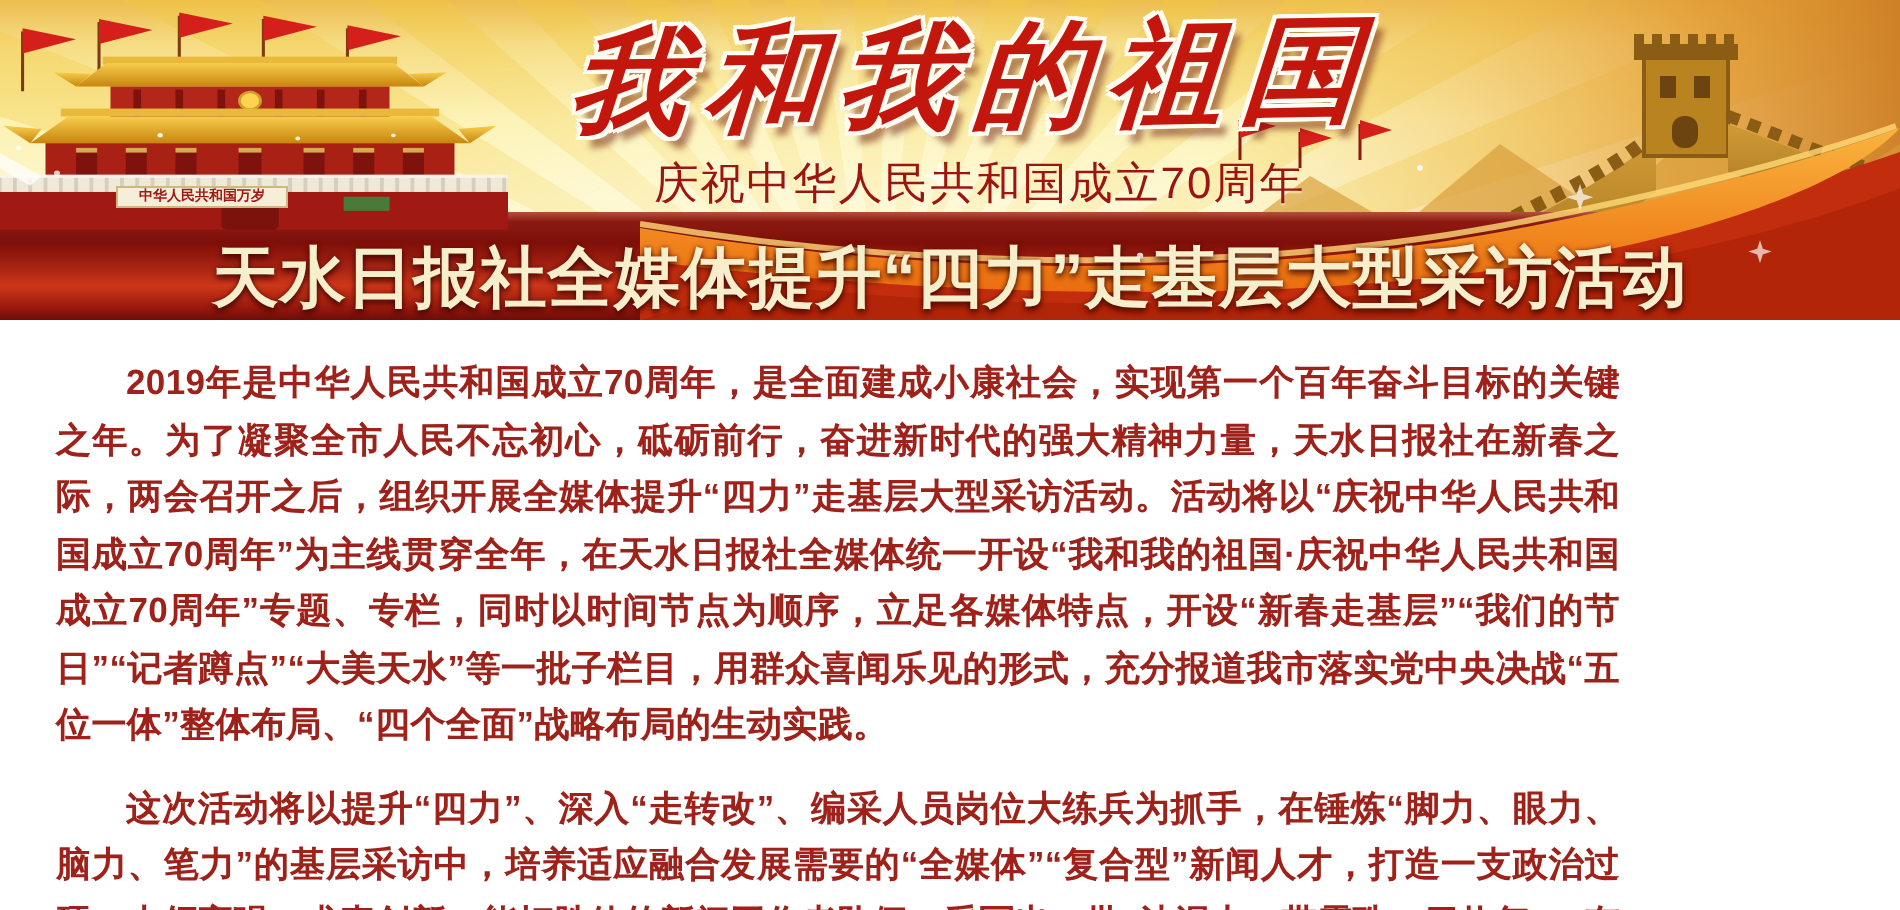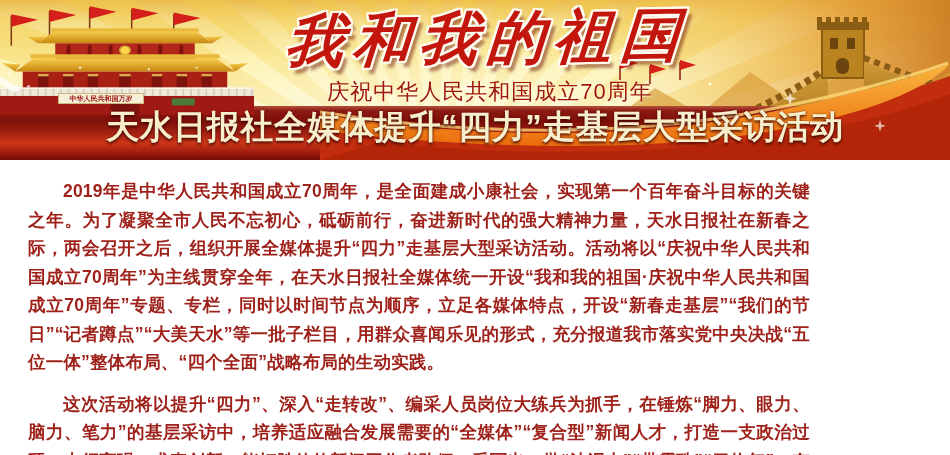--- a/index.html
+++ b/index.html
@@ -42,21 +42,21 @@
       5px 6px 3px rgba(110,22,8,0.5);
     white-space:nowrap;
   }
   .subtitle {
     position:absolute; left:270px; top:77px; width:440px; z-index:5;
     text-align:center; font-size:22px; font-weight:normal; color:#9c150e;
     letter-spacing:1px; white-space:nowrap;
     text-shadow:0 1px 1px rgba(255,250,220,.8);
   }
   .band-text {
-    position:absolute; left:0; top:100px; width:950px; height:54px; z-index:6;
+    position:absolute; left:0; top:112px; width:950px; height:54px; z-index:6;
     display:flex; align-items:center; justify-content:center;
     font-size:33px; font-weight:900; color:#f7eecb; letter-spacing:.5px;
     text-shadow:0 2px 3px rgba(60,5,2,.85), 0 0 2px rgba(90,10,5,.6);
     white-space:nowrap;
   }
   
   .content {
     position:absolute; left:0; top:160px; width:838px; height:295px;
     background:#fff; box-sizing:border-box; padding:17px 28px 0;
   }

